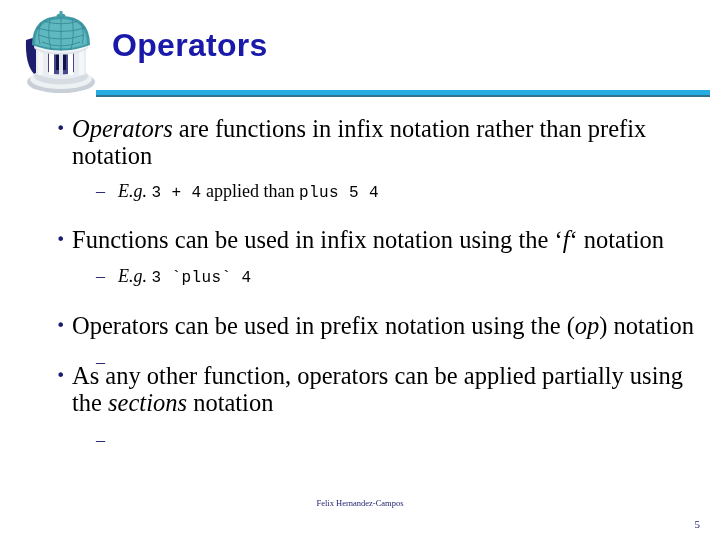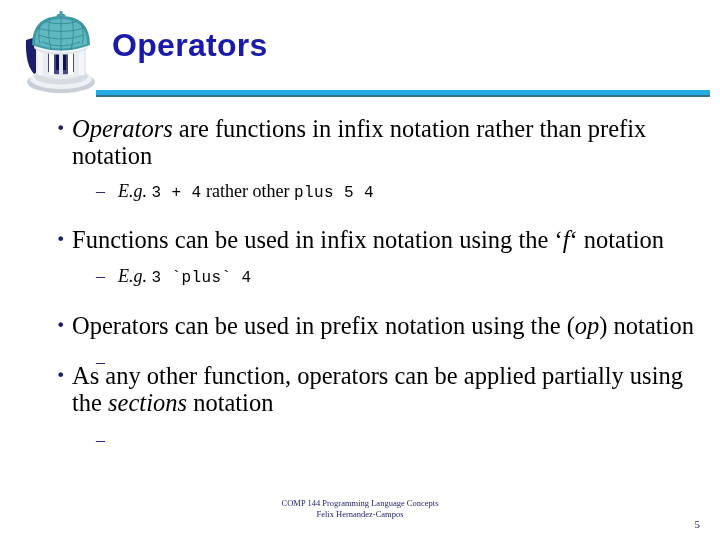--- a/index.html
+++ b/index.html
@@ -218,21 +218,21 @@
 
     <div class="bullet-block sp-b1">
       <div class="l1">
         <span class="marker">•</span>
         <span class="rich"><span class="it">Operators</span><span> are functions in infix notation rather than prefix notation</span></span>
       </div>
     </div>
     <div class="bullet-block sp-s1">
       <div class="l2">
         <span class="marker2">–</span>
-        <span class="rich"><span class="it">E.g.</span><span> </span><span class="mono-sm">3 + 4</span><span> rather other </span><span class="mono-sm">plus 5 4</span></span>
+        <span class="rich"><span class="it">E.g.</span><span> </span><span class="mono-sm">3 + 4</span><span> applied than </span><span class="mono-sm">plus 5 4</span></span>
       </div>
     </div>
 
     <div class="bullet-block sp-b2">
       <div class="l1">
         <span class="marker">•</span>
         <span class="rich"><span>Functions can be used in infix notation using the ‘</span><span class="it">f</span><span>‘ notation</span></span>
       </div>
     </div>
     <div class="bullet-block sp-s2">
@@ -262,19 +262,18 @@
     </div>
     <div class="bullet-block sp-s4">
       <div class="l2">
         <span class="marker2">–</span>
       </div>
     </div>
 
   </div>
 
   <div class="footer">
-    <div>COMP 144 Programming Language Concepts</div>
     <div>Felix Hernandez-Campos</div>
   </div>
 
   <div class="page-num">5</div>
 
 </div>
 
 </body></html>

